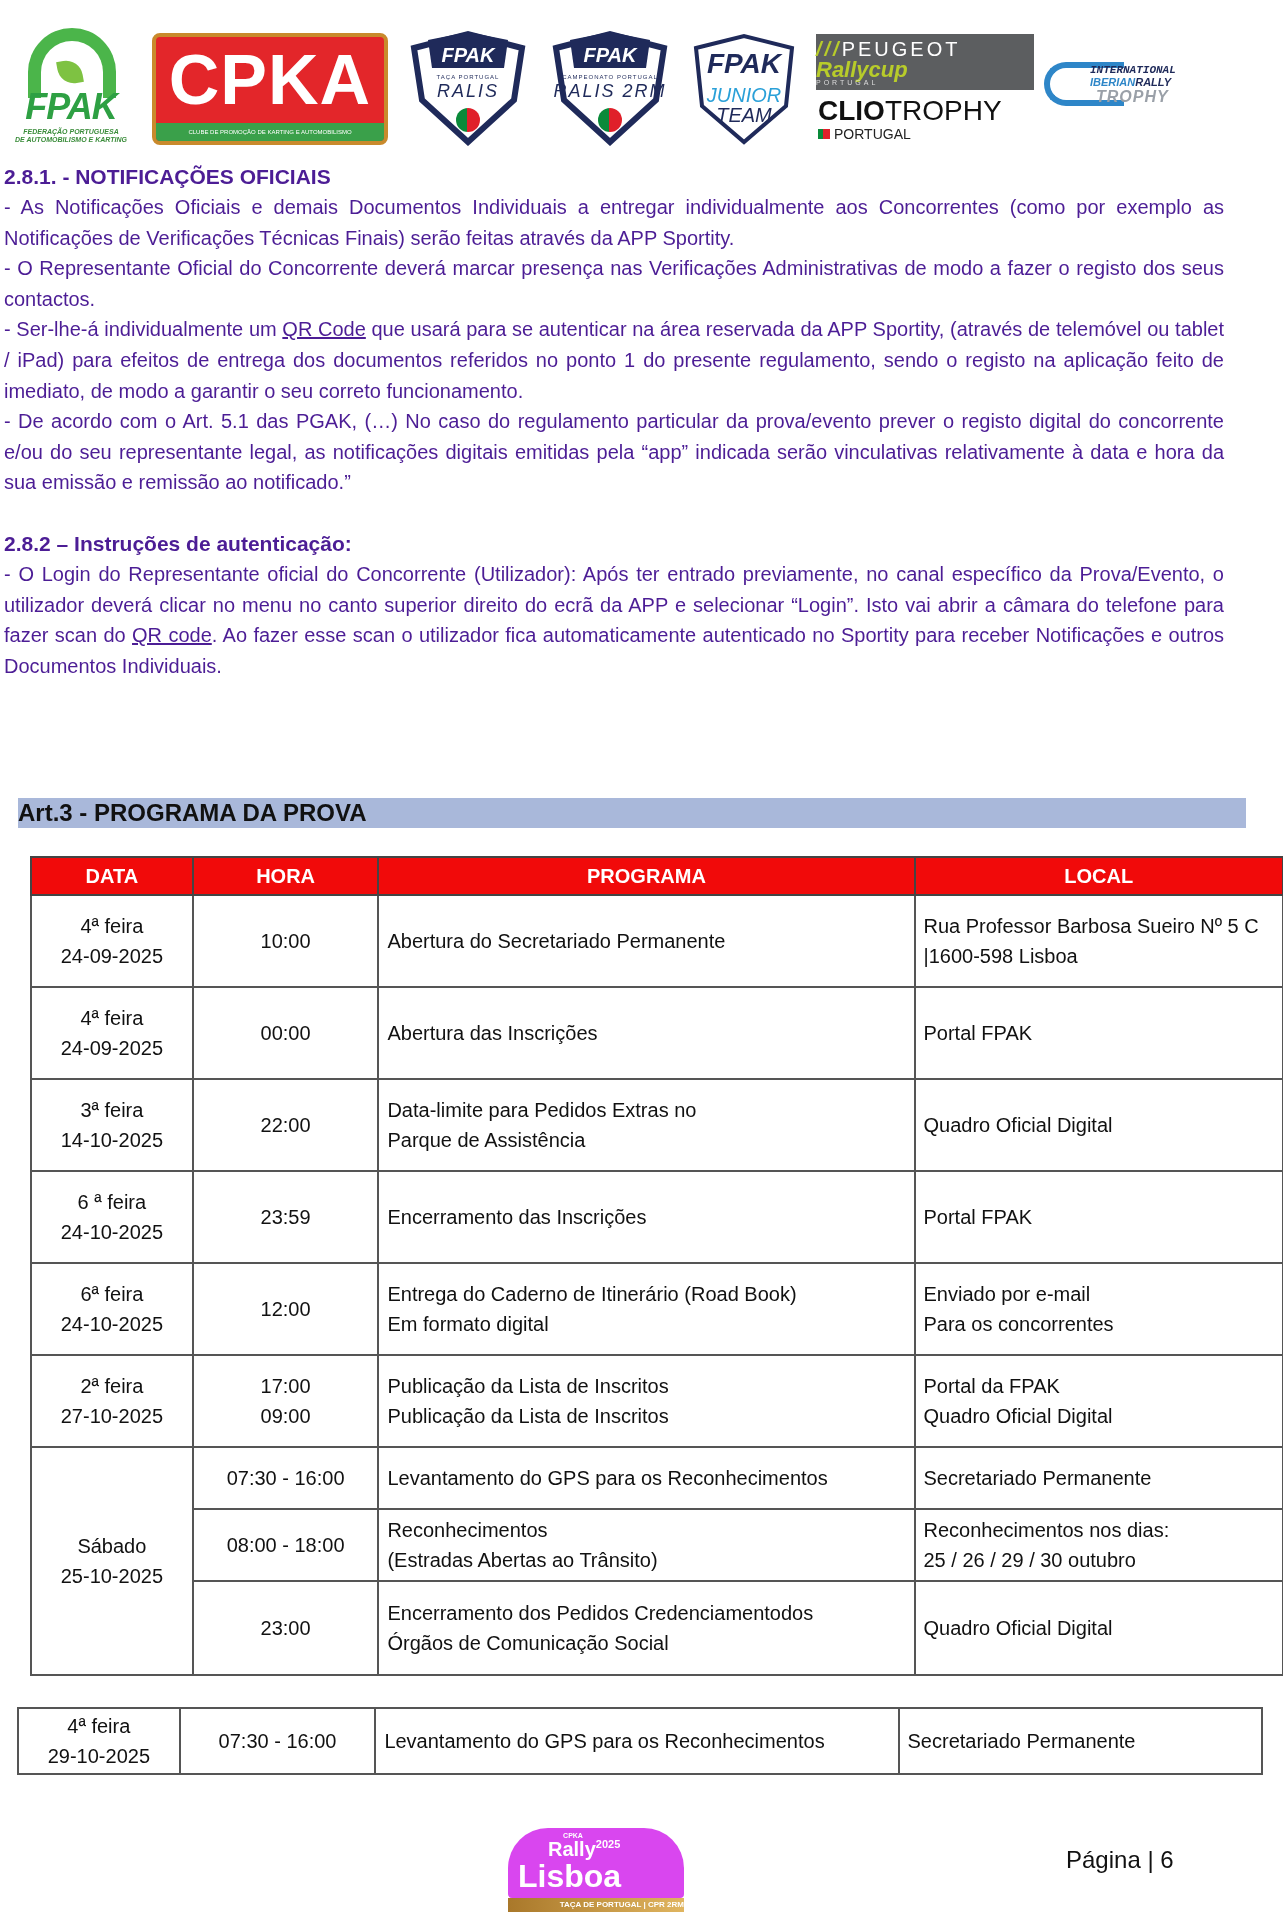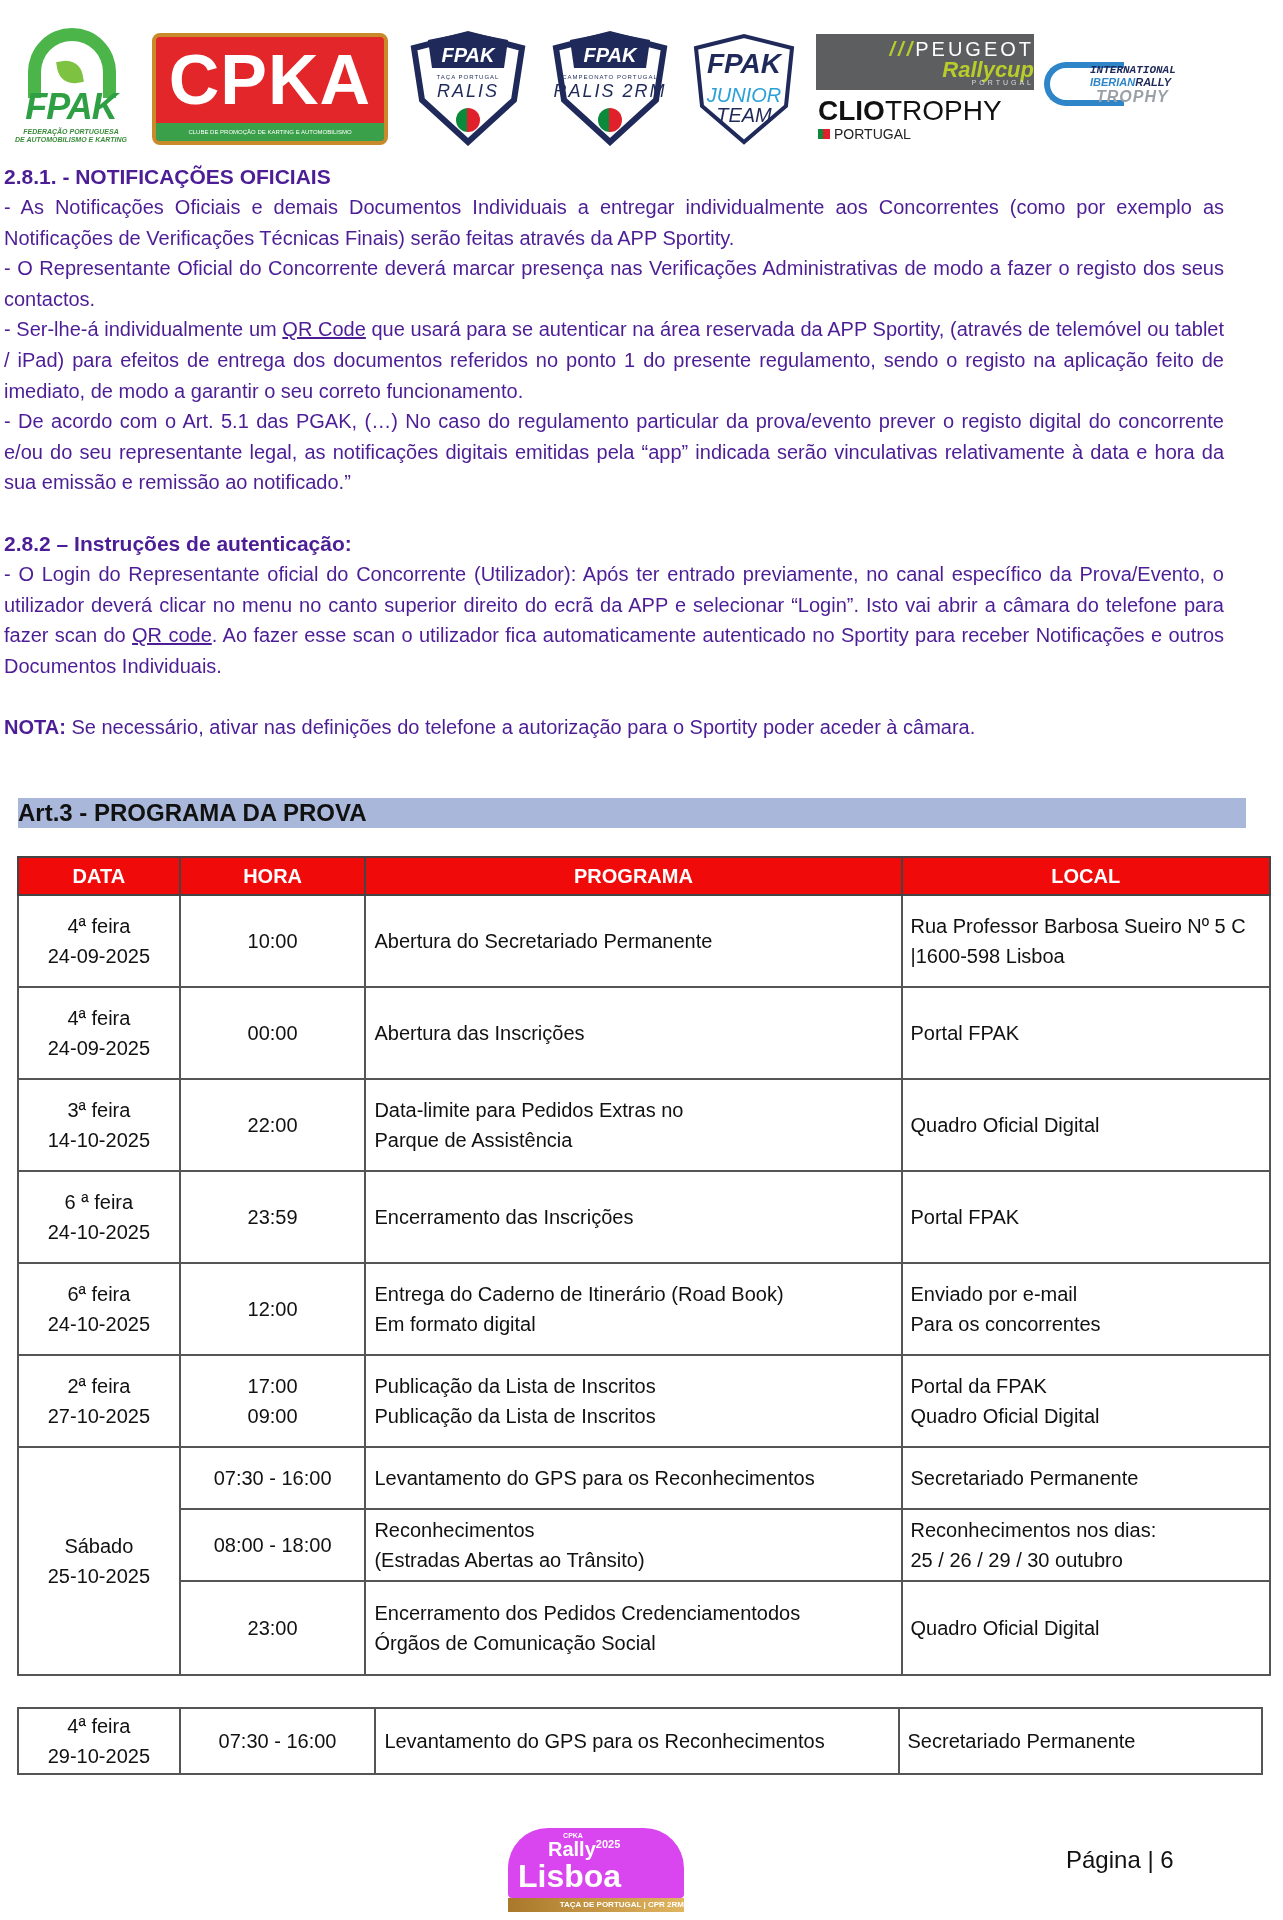--- a/index.html
+++ b/index.html
@@ -39,21 +39,21 @@
   .s1 { left: 392px; }
   .s2 { left: 534px; }
   .junior { left: 676px; top: 12px; width: 112px; height: 114px; }
   .junior .j1 { position: absolute; top: 16px; left: 0; width: 100%; text-align: center; font-size: 28px;
                 font-weight: 900; font-style: italic; color: #1f2a5a; }
   .junior .j2 { position: absolute; top: 52px; left: 0; width: 100%; text-align: center; font-size: 20px;
                 font-style: italic; color: #2aa0d8; }
   .junior .j3 { position: absolute; top: 72px; left: 0; width: 100%; text-align: center; font-size: 20px;
                 font-style: italic; color: #1f2a5a; }
 
-  .peugeot { left: 804px; top: 14px; width: 218px; height: 56px; background: #5c5e60; text-align: right; }
+  .peugeot { left: 804px; top: 14px; width: 218px; height: 56px; background: #5c5e60; text-align: left; }
   .peugeot .p1 { color: #fff; font-size: 20px; letter-spacing: 3px; padding-top: 4px; }
   .peugeot .p1 b { color: #b8cc2a; font-style: italic; }
   .peugeot .p2 { color: #b8cc2a; font-size: 22px; font-weight: 900; font-style: italic; line-height: 18px; }
   .peugeot .p3 { color: #ddd; font-size: 7px; letter-spacing: 3px; }
   .clio { left: 806px; top: 76px; width: 220px; height: 40px; }
   .clio .c1 { font-size: 28px; color: #111; line-height: 30px; }
   .clio .c1 b { font-weight: 900; }
   .clio .c2 { font-size: 14px; color: #222; }
   .clio .c2 i { display: inline-block; width: 12px; height: 10px; margin-right: 4px;
                 background: linear-gradient(90deg, #0a8a3a 40%, #e0202a 40%); }
@@ -71,21 +71,21 @@
   .body p { text-align: justify; text-align-last: left; }
   .h { font-weight: 700; font-size: 21px; line-height: 30px; }
   .u { text-decoration: underline; }
   .gap { height: 31px; }
 
   .art-title { position: absolute; left: 18px; top: 798px; width: 1228px; height: 30px; background: #a9b8da;
                font-weight: 700; font-size: 24px; line-height: 30px; padding-left: 0; color: #111; }
 
   
   table { border-collapse: collapse; position: absolute; font-size: 20px; color: #111; }
-  .tbl-main { left: 17px; top: 856px; width: 1254px; }
+  .tbl-main { left: 30px; top: 856px; width: 1254px; }
   .tbl-main th { background: #f10a0a; color: #fff; font-weight: 700; height: 38px; font-size: 20px;
                  border: 2px solid #444; }
   td { border: 2px solid #555; vertical-align: middle; line-height: 30.5px; }
   td.c { text-align: center; }
   td.l { text-align: left; padding-left: 8px; }
   .r92 td { height: 92px; }
   .r62 td { height: 62px; }
   .r72 td { height: 72px; }
   .r94 td { height: 94px; }
   .tbl-last { left: 17px; top: 1707px; width: 1246px; }
@@ -176,21 +176,20 @@
 <div class="body">
   <div class="h">2.8.1. - NOTIFICAÇÕES OFICIAIS</div>
   <p>- As Notificações Oficiais e demais Documentos Individuais a entregar individualmente aos Concorrentes (como por exemplo as Notificações de Verificações Técnicas Finais) serão feitas através da APP Sportity.</p>
   <p>- O Representante Oficial do Concorrente deverá marcar presença nas Verificações Administrativas de modo a fazer o registo dos seus contactos.</p>
   <p><span>- Ser-lhe-á individualmente um </span><span class="u">QR Code</span><span> que usará para se autenticar na área reservada da APP Sportity, (através de telemóvel ou tablet / iPad) para efeitos de entrega dos documentos referidos no ponto 1 do presente regulamento, sendo o registo na aplicação feito de imediato, de modo a garantir o seu correto funcionamento.</span></p>
   <p>- De acordo com o Art. 5.1 das PGAK, (…) No caso do regulamento particular da prova/evento prever o registo digital do concorrente e/ou do seu representante legal, as notificações digitais emitidas pela “app” indicada serão vinculativas relativamente à data e hora da sua emissão e remissão ao notificado.”</p>
   <div class="gap"></div>
   <div class="h">2.8.2 – Instruções de autenticação:</div>
   <p><span>- O Login do Representante oficial do Concorrente (Utilizador): Após ter entrado previamente, no canal específico da Prova/Evento, o utilizador deverá clicar no menu no canto superior direito do ecrã da APP e selecionar “Login”. Isto vai abrir a câmara do telefone para fazer scan do </span><span class="u">QR code</span><span>. Ao fazer esse scan o utilizador fica automaticamente autenticado no Sportity para receber Notificações e outros Documentos Individuais.</span></p>
   <div class="gap"></div>
-  <p><b>NOTA:</b><span> Se necessário, ativar nas definições do telefone a autorização para o Sportity poder aceder à câmara.</span></p>
 </div>
 
 <div class="art-title">Art.3 - PROGRAMA DA PROVA</div>
 
 <table class="tbl-main">
   <colgroup>
       <col style="width:162px">
       <col style="width:186px">
       <col style="width:537px">
       <col style="width:369px">

